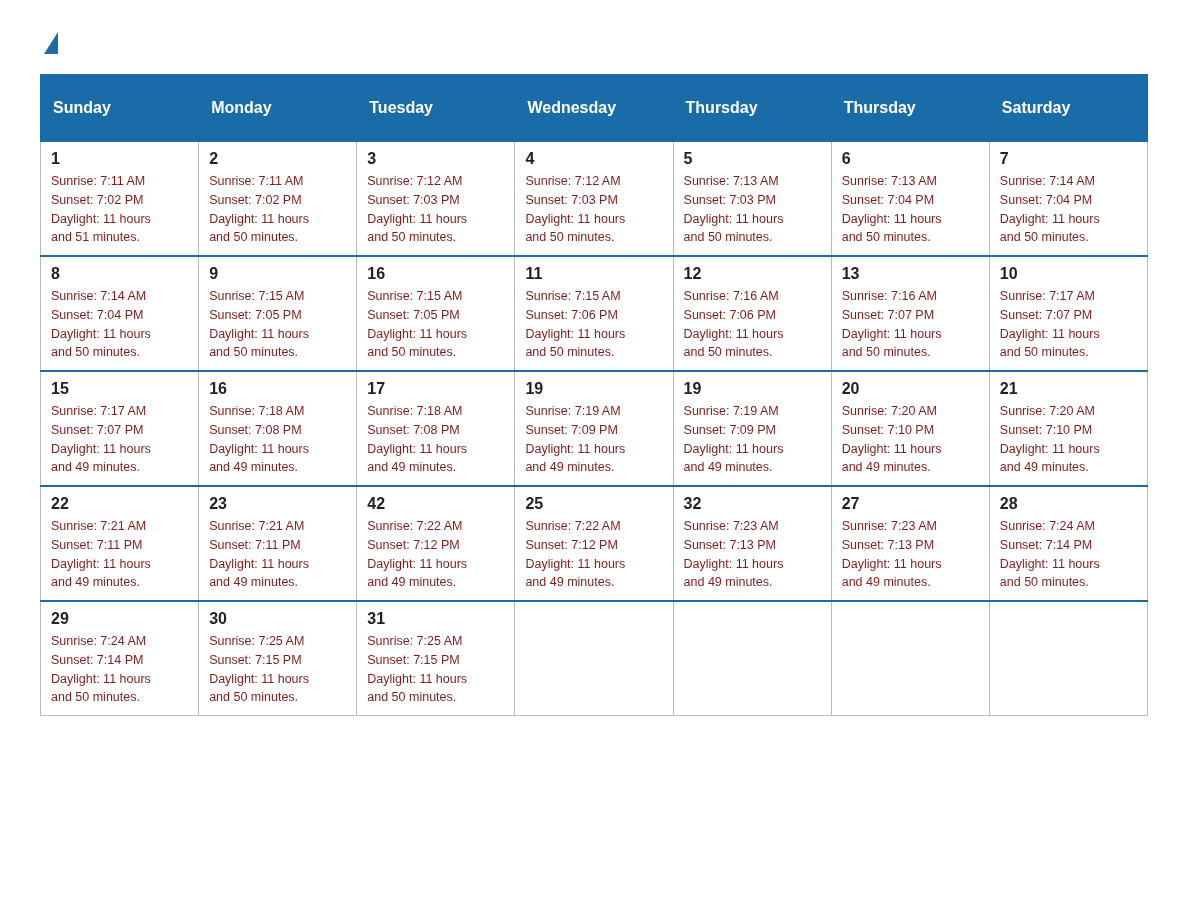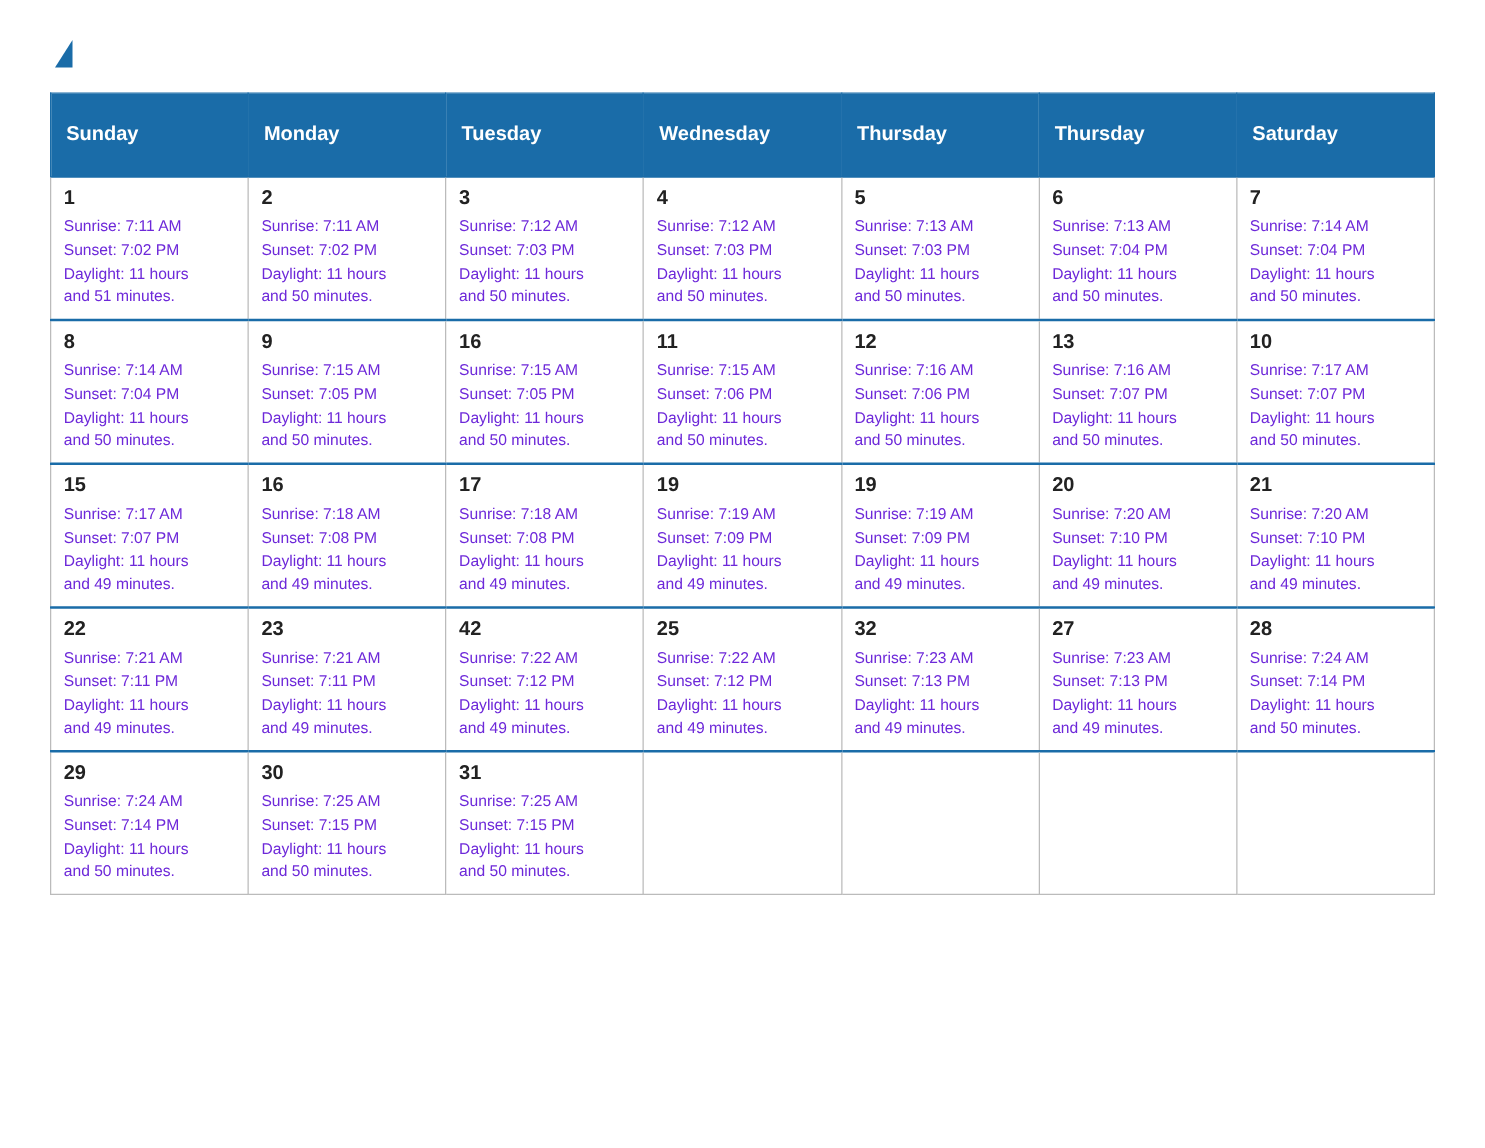--- a/index.html
+++ b/index.html
@@ -84,21 +84,21 @@
       border-bottom: 2px solid #1a6ca8;
     }
     .day-number {
       font-size: 16px;
       font-weight: bold;
       color: #222;
       margin-bottom: 4px;
     }
     .day-info {
       font-size: 12.5px;
-      color: #6d28d9;
+      color: #7f1d1d;
       line-height: 1.5;
     }
     .empty-cell {
       background: #fff;
     }
   </style>
 </head>
 <body>
 
 <div class="header">

